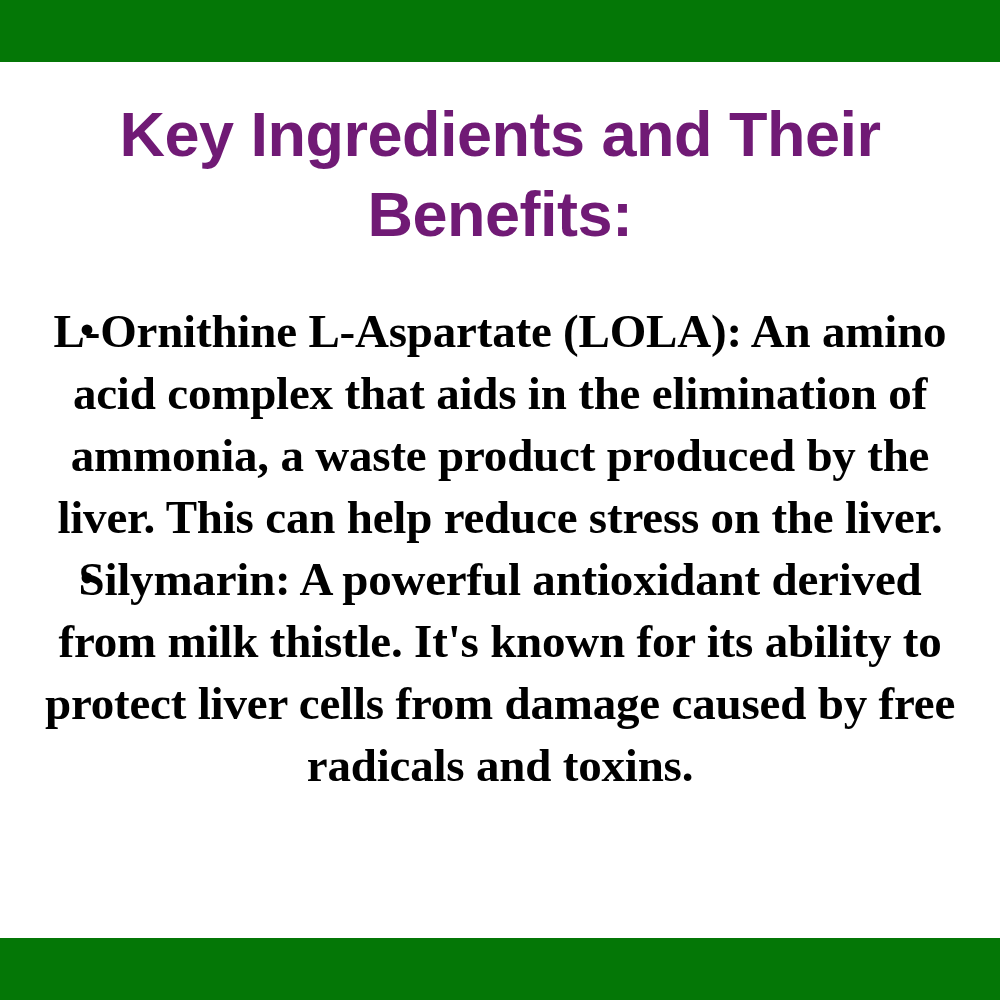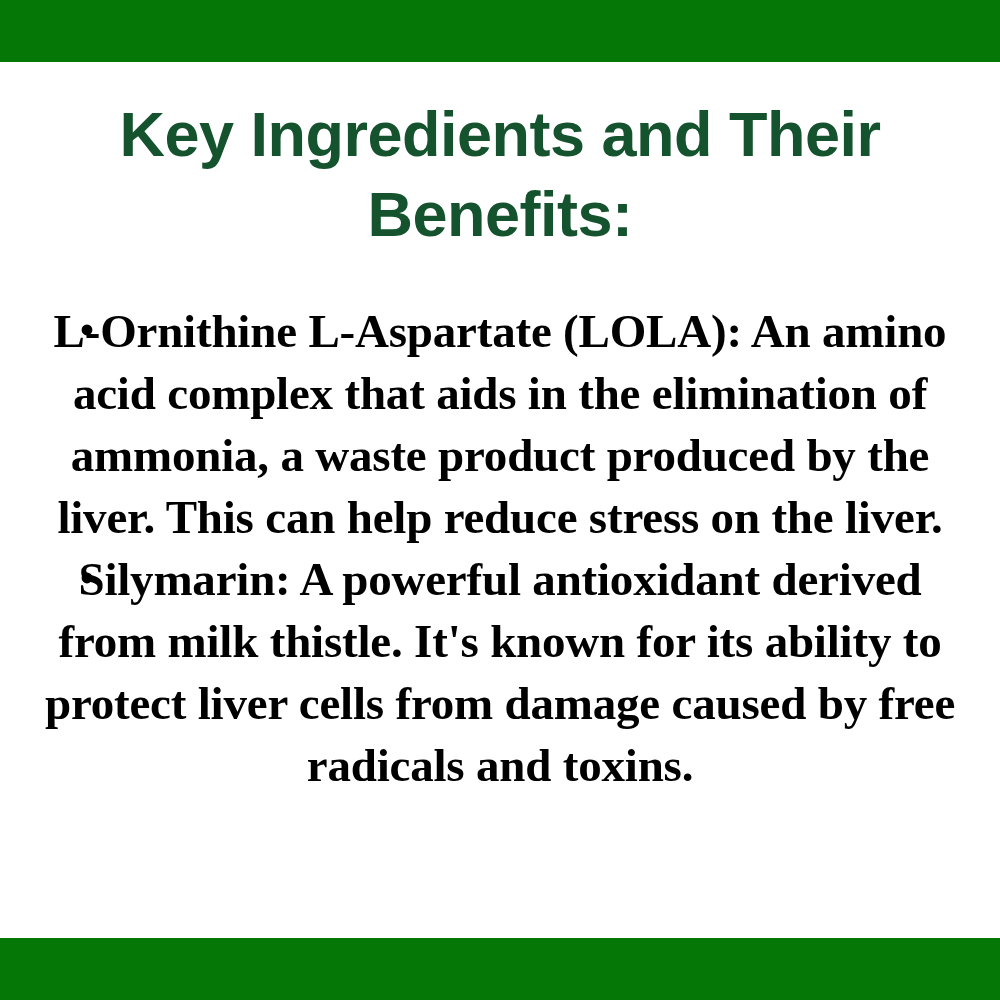--- a/index.html
+++ b/index.html
@@ -45,21 +45,21 @@
     width: 1000px;
     height: 876px;
     box-sizing: border-box;
     padding: 0 18px;
   }
 
   .title {
     margin: 0;
     padding: 32px 70px 0 70px;
     text-align: center;
-    color: #14532d;
+    color: #701a75;
     font-family: "Liberation Sans", sans-serif;
     font-weight: bold;
     font-size: 63px;
     line-height: 80px;
     letter-spacing: -0.5px;
   }
 
   .bullets {
     margin: 0;
     padding: 0;

